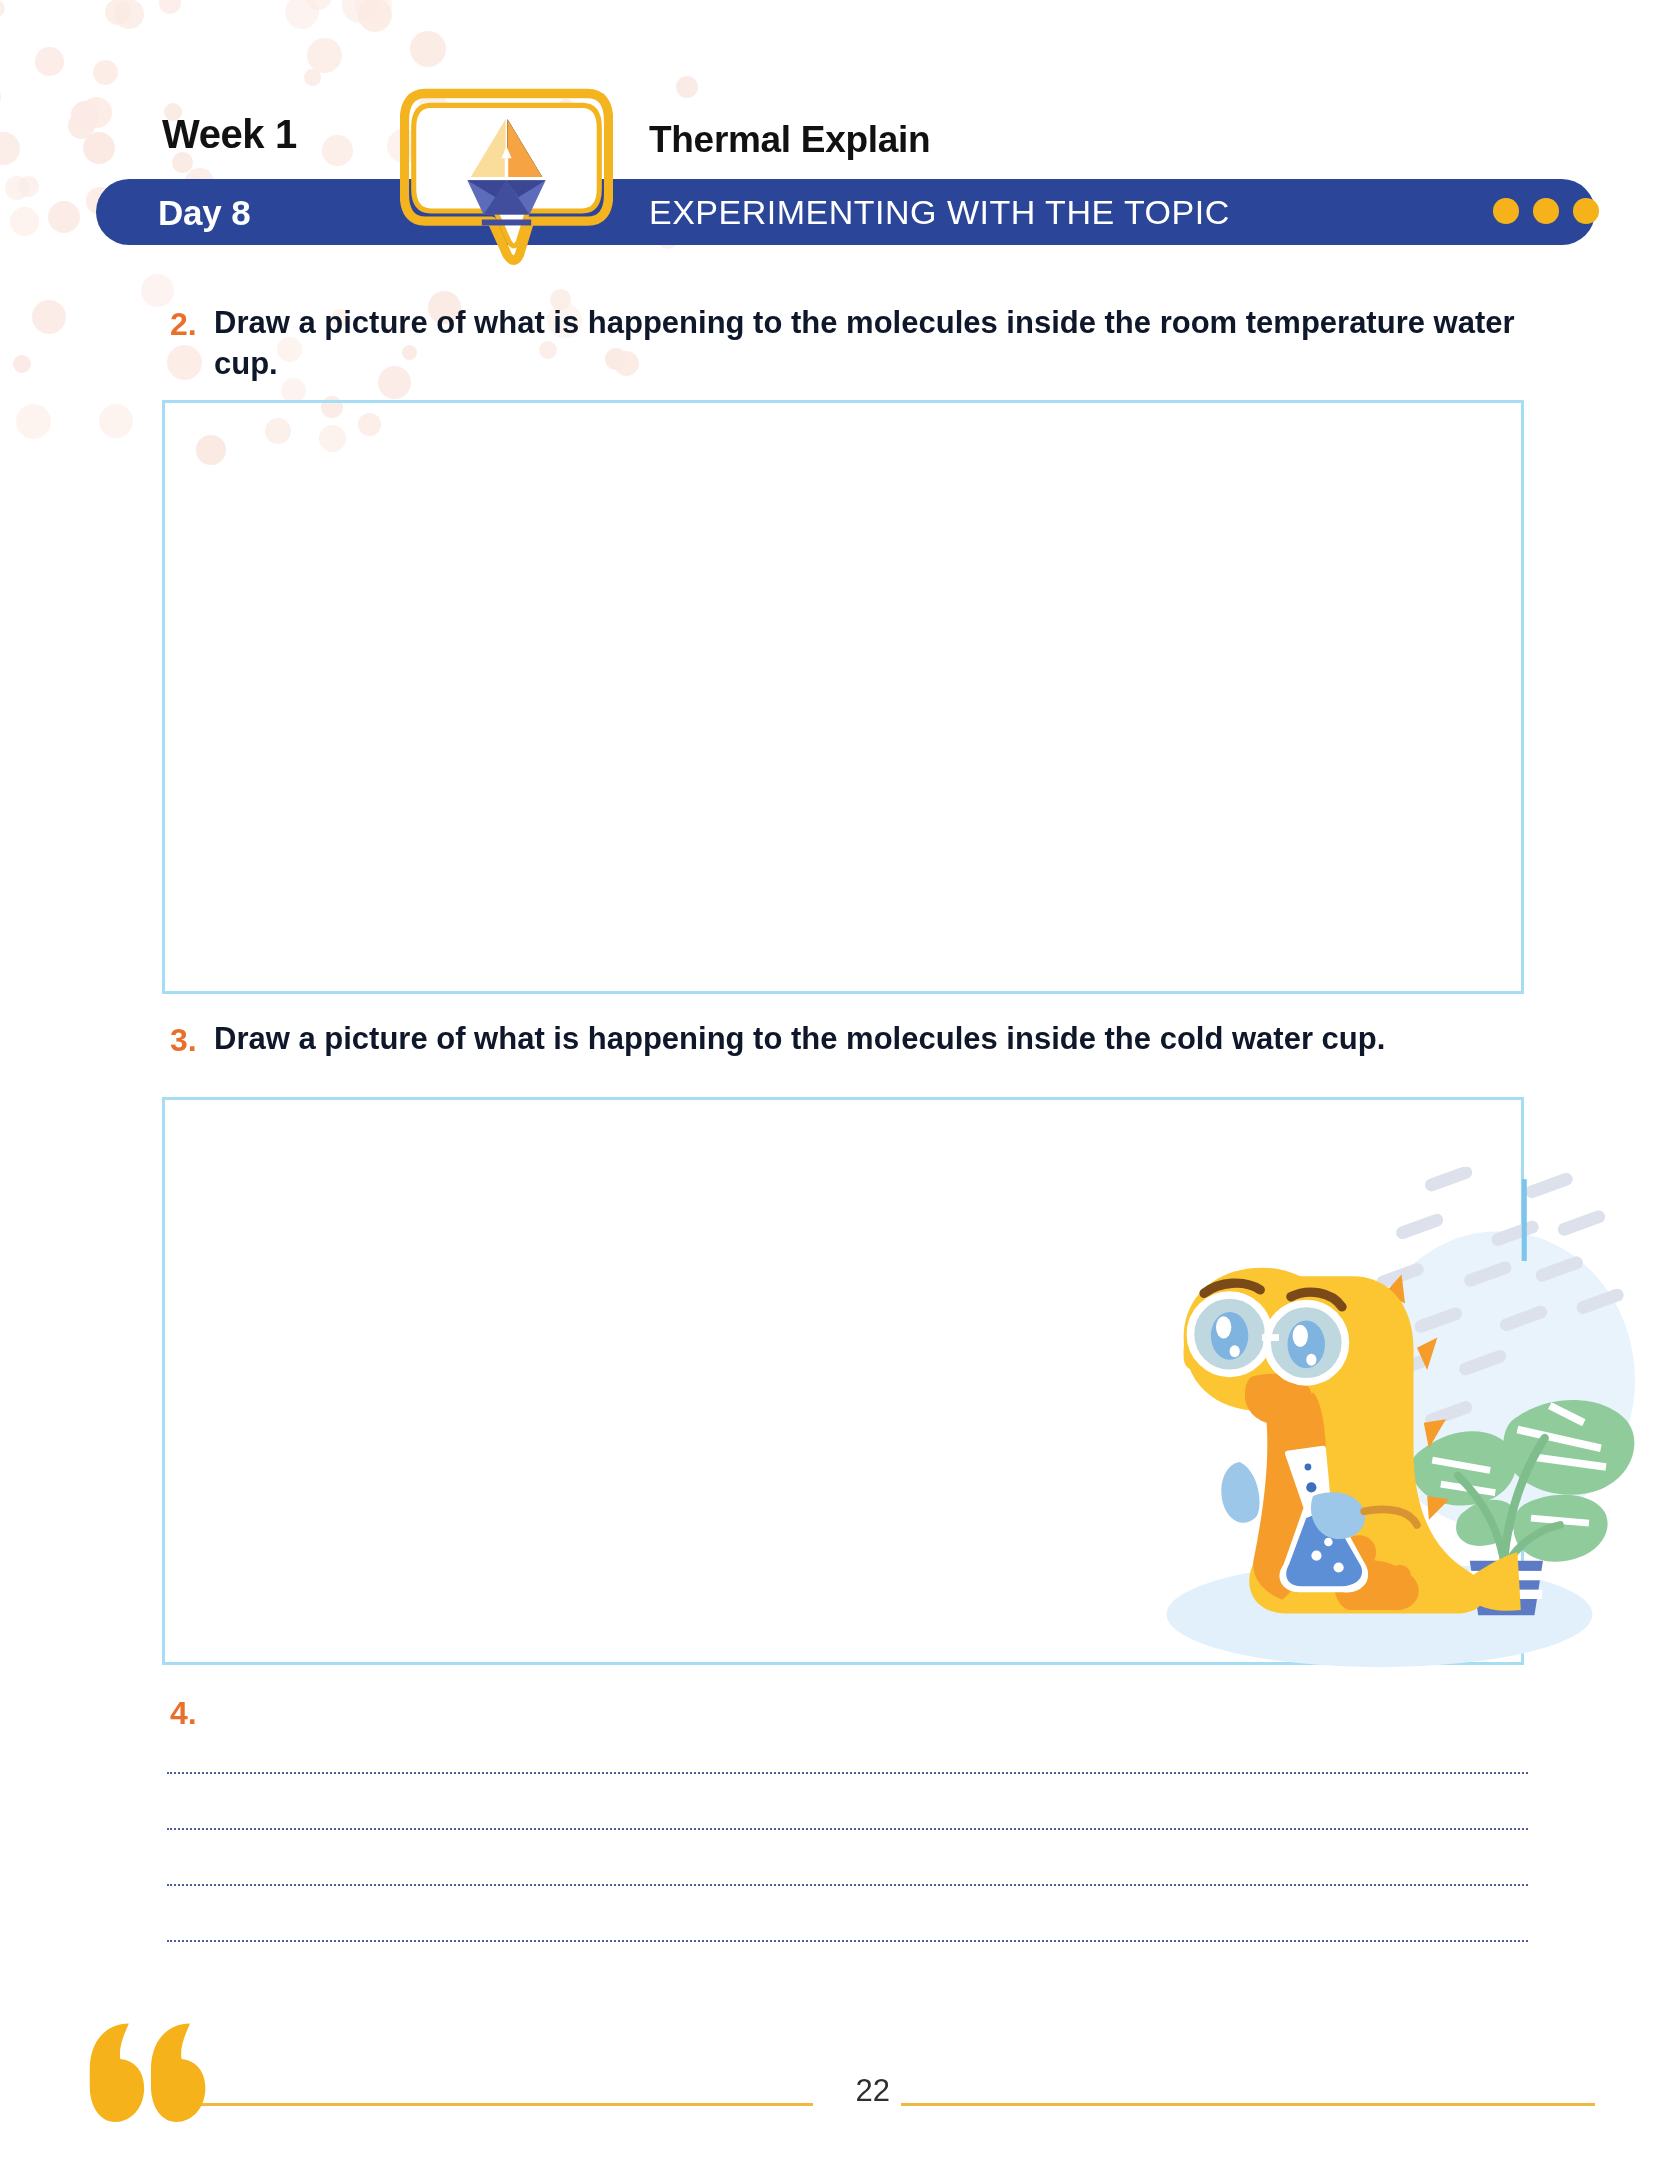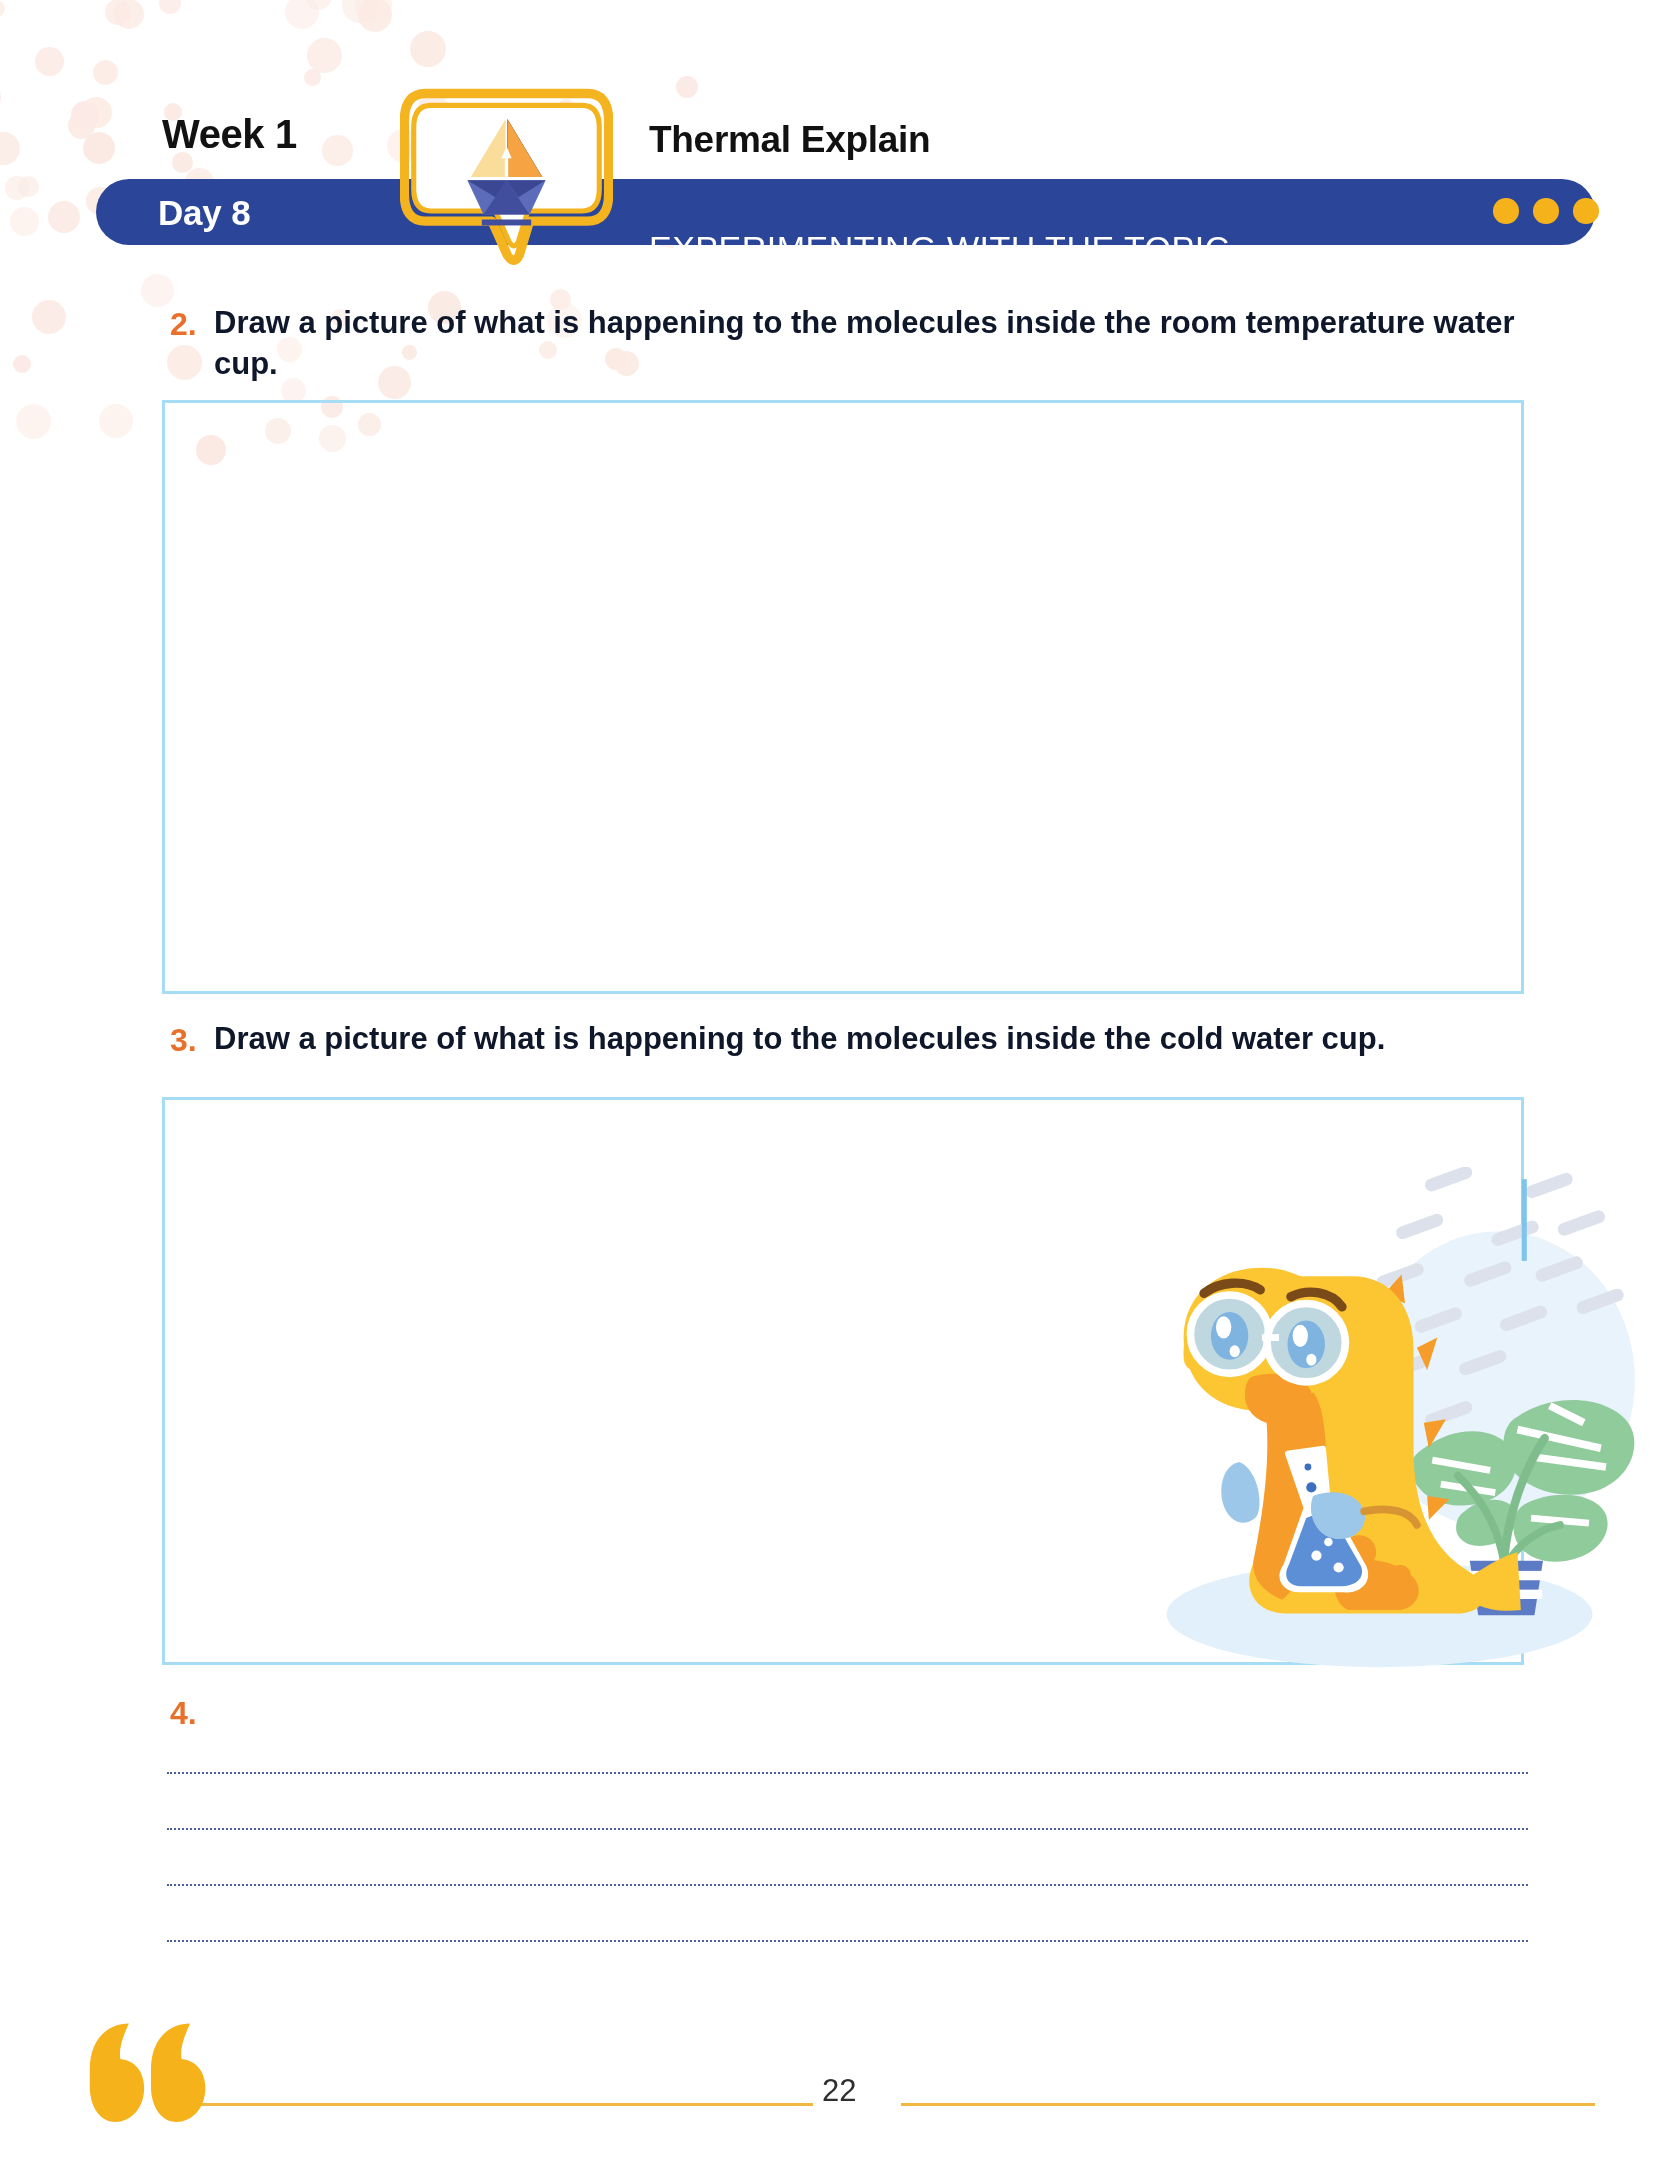--- a/index.html
+++ b/index.html
@@ -84,21 +84,20 @@
   .section-label {
     position: absolute;
     left: 649px;
     top: 193px;
     font-size: 34px;
     font-weight: 400;
     color: #ffffff;
     letter-spacing: 0.5px;
     z-index: 6;
     white-space: nowrap;
-    margin-top: 36px;
   }
   .header-dots {
     position: absolute;
     left: 1493px;
     top: 198px;
     display: flex;
     gap: 14.5px;
     z-index: 6;
   }
   .header-dot {
@@ -198,21 +197,21 @@
     top: 2103px;
     width: 694px;
     height: 3.4px;
     background: #F0B841;
   }
   .page-num {
     position: absolute;
     left: 822px;
     top: 2073px;
     width: 68px;
-    text-align: left;
+    text-align: right;
     font-size: 31px;
     color: #2E2E2E;
     font-weight: 400;
   }
 </style>
 </head>
 <body>
 
 <div class="dot-field" id="dotfield">
     <div class="dot" style="left: 176px; top: 9.4px; width: 22px; height: 22px; background: rgb(251, 234, 228); opacity: 0.75;"></div>

